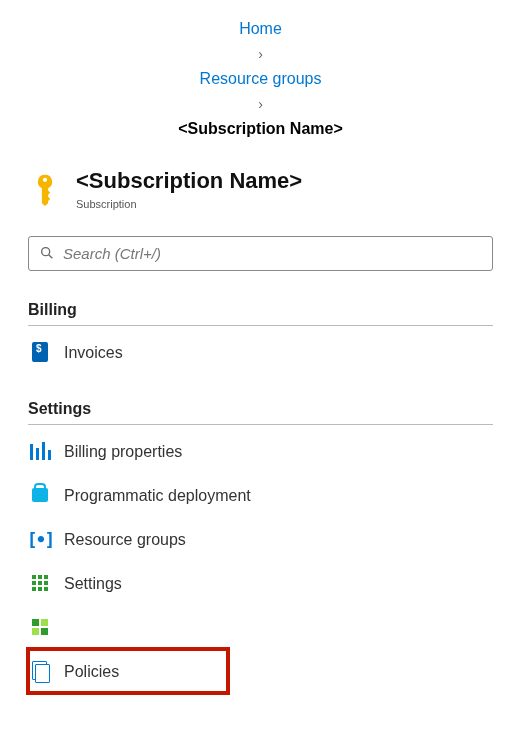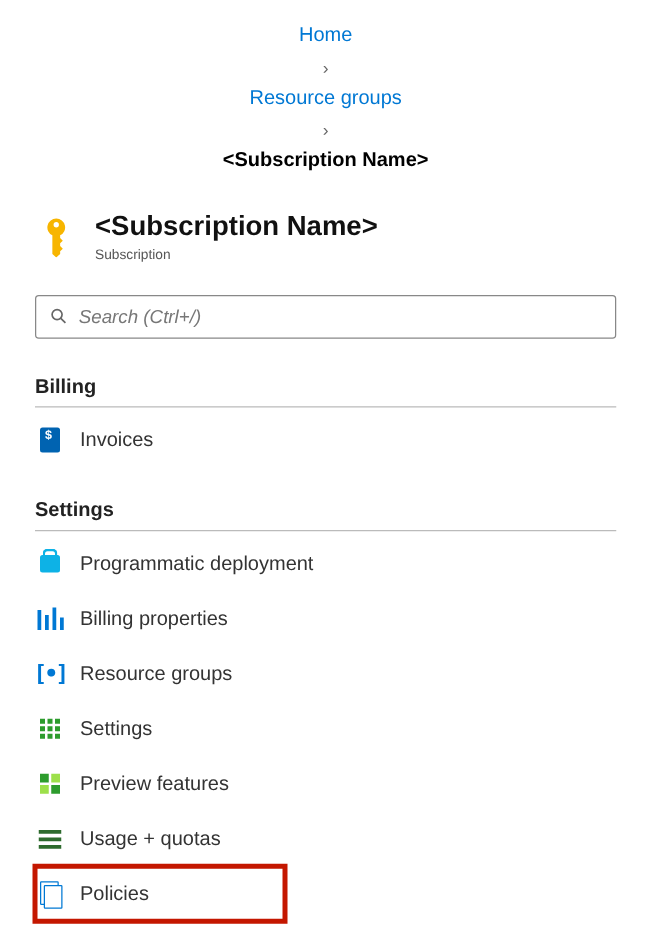--- a/index.html
+++ b/index.html
@@ -164,83 +164,72 @@
     <span>Invoices</span>
   </div>
 </div>
 
 <div class="section-block">
   <div class="section-title">Settings</div>
   <hr class="section-divider">
 
   <div class="menu-item">
     <span class="mi-icon">
+        <span class="ic-bars">
+          <span></span>
+          <span></span>
+          <span></span>
+          <span></span>
+        </span>
+      </span>
+    <span>Billing properties</span>
+  </div>
+
+  <div class="menu-item">
+    <span class="mi-icon">
         <span class="ic-bag"></span>
       </span>
     <span>Programmatic deployment</span>
   </div>
 
   <div class="menu-item">
     <span class="mi-icon">
-        <span class="ic-bars">
+        <span class="ic-brackets">[•]</span>
+      </span>
+    <span>Resource groups</span>
+  </div>
+
+  <div class="menu-item">
+    <span class="mi-icon">
+        <span class="ic-grid">
+          <span></span>
+          <span></span>
+          <span></span>
+          <span></span>
+          <span></span>
           <span></span>
           <span></span>
           <span></span>
           <span></span>
         </span>
       </span>
-    <span>Billing properties</span>
-  </div>
-
-  <div class="menu-item">
-    <span class="mi-icon">
-        <span class="ic-brackets">[•]</span>
-      </span>
-    <span>Resource groups</span>
-  </div>
-
-  <div class="menu-item">
-    <span class="mi-icon">
-        <span class="ic-grid">
-          <span></span>
-          <span></span>
-          <span></span>
-          <span></span>
-          <span></span>
+    <span>Settings</span>
+  </div>
+
+  <div class="menu-item">
+    <span class="mi-icon">
+        <span class="ic-preview">
           <span></span>
           <span></span>
           <span></span>
           <span></span>
         </span>
       </span>
-    <span>Settings</span>
-  </div>
-
-  <div class="menu-item">
-    <span class="mi-icon">
-        <span class="ic-preview">
-          <span></span>
-          <span></span>
-          <span></span>
-          <span></span>
-        </span>
-      </span>
-    <span>Preview features</span>
-  </div>
-
-  <div class="menu-item">
-    <span class="mi-icon">
-        <span class="ic-lines">
-          <span></span>
-          <span></span>
-          <span></span>
-        </span>
-      </span>
-    <span>Usage + quotas</span>
-  </div>
+  </div>
+
 
   <div class="menu-item highlight">
     <span class="mi-icon">
         <span class="ic-policies"></span>
       </span>
     <span>Policies</span>
   </div>
 
 </div>
 

